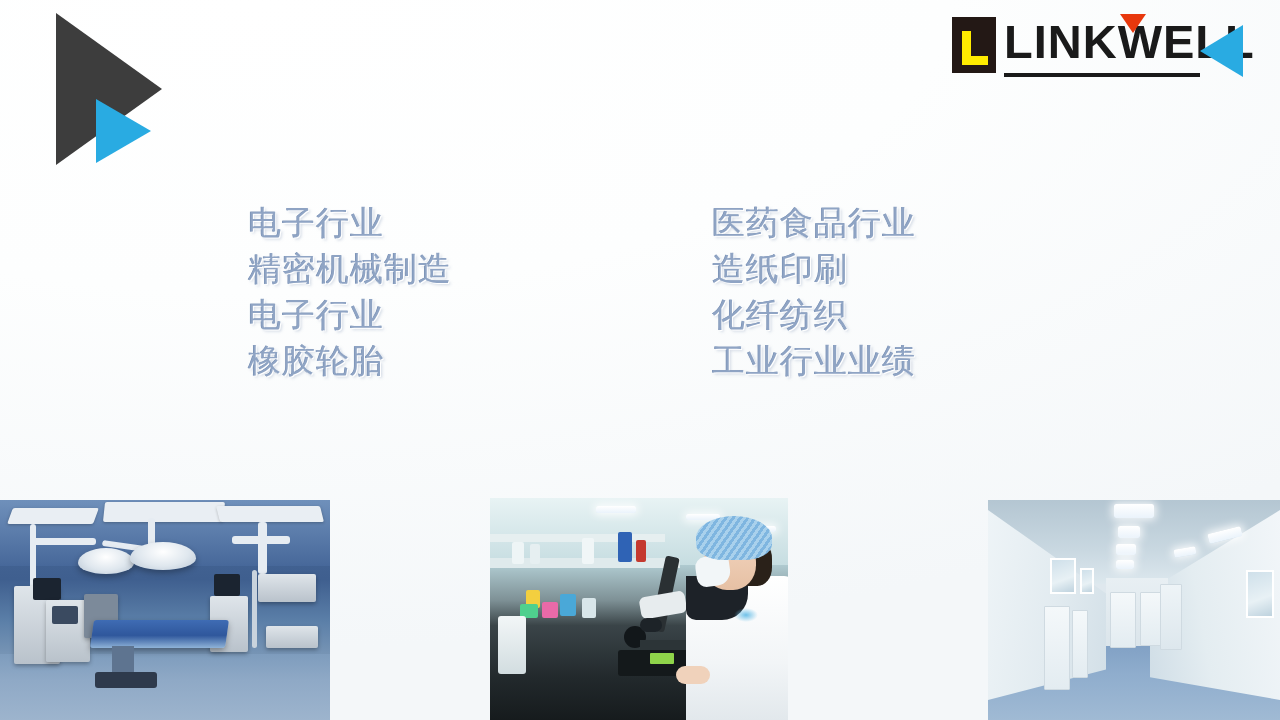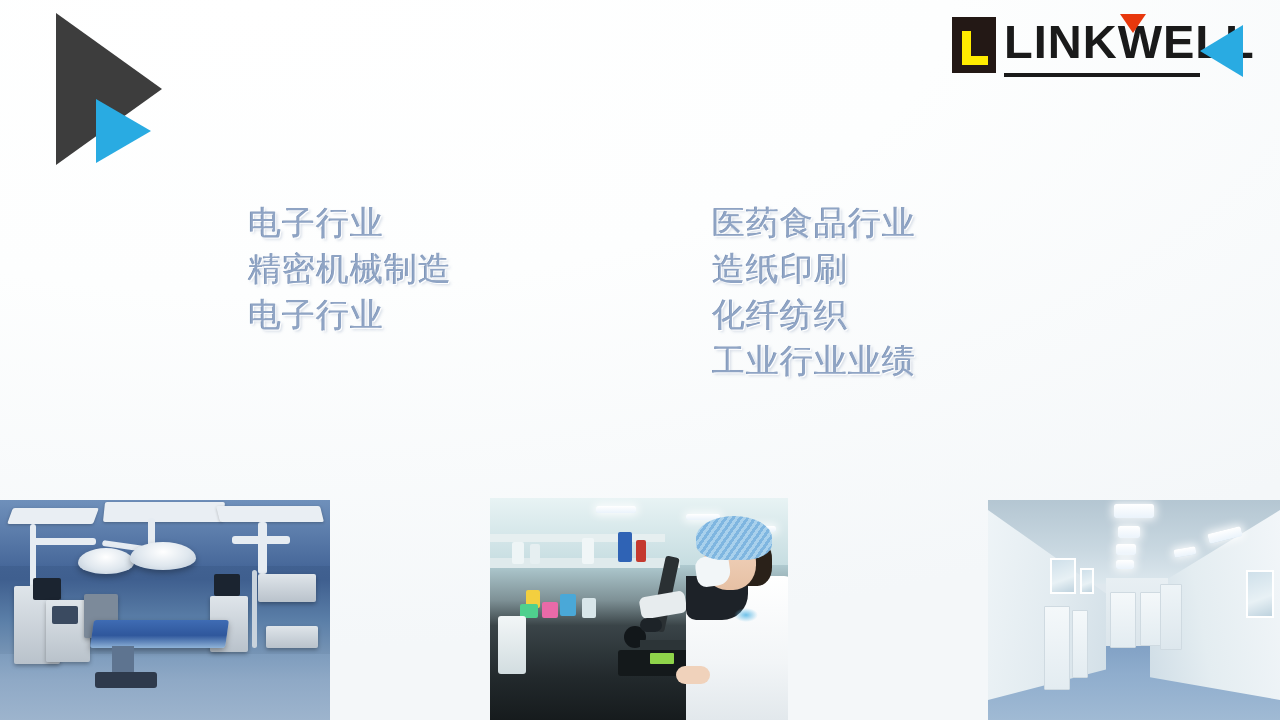--- a/index.html
+++ b/index.html
@@ -209,20 +209,21 @@
     <div class="logo-red-tri"></div>
     <div class="logo-blue-tri"></div>
   </div>
 
 
   <div id="lists">
     <div class="col" id="col-left">
       <div class="li">电子行业</div>
       <div class="li">精密机械制造</div>
       <div class="li">电子行业</div>
+      <div class="li">橡胶轮胎</div>
     </div>
     <div class="col" id="col-right">
       <div class="li">医药食品行业</div>
       <div class="li">造纸印刷</div>
       <div class="li">化纤纺织</div>
       <div class="li">工业行业业绩</div>
     </div>
   </div>
 
   <div class="photo" id="photo-1">

